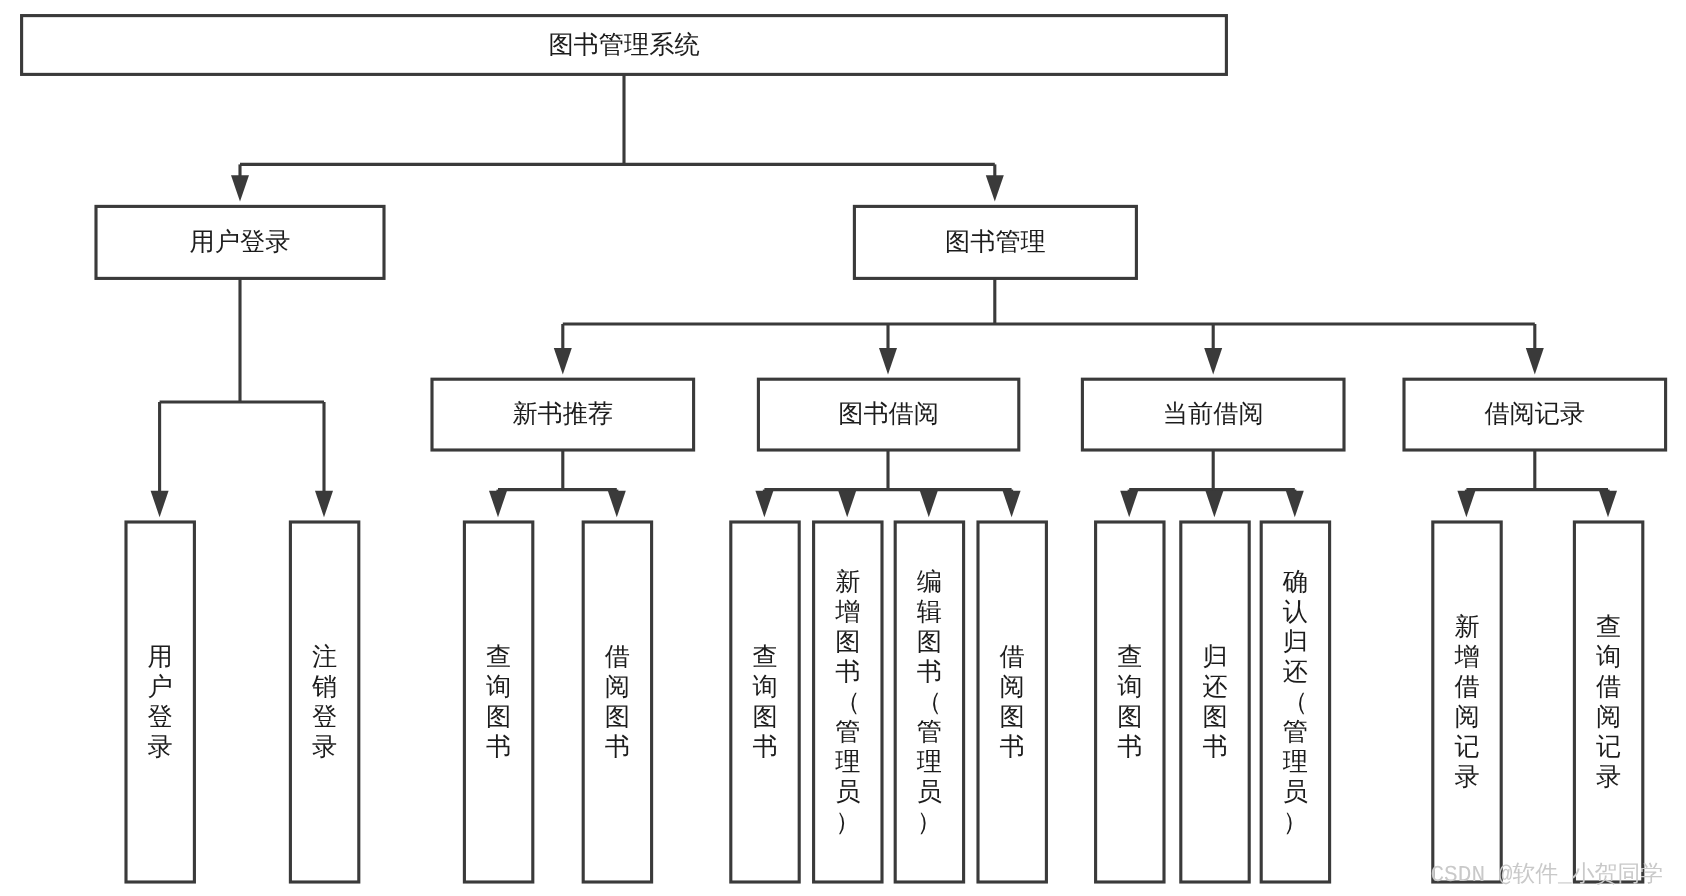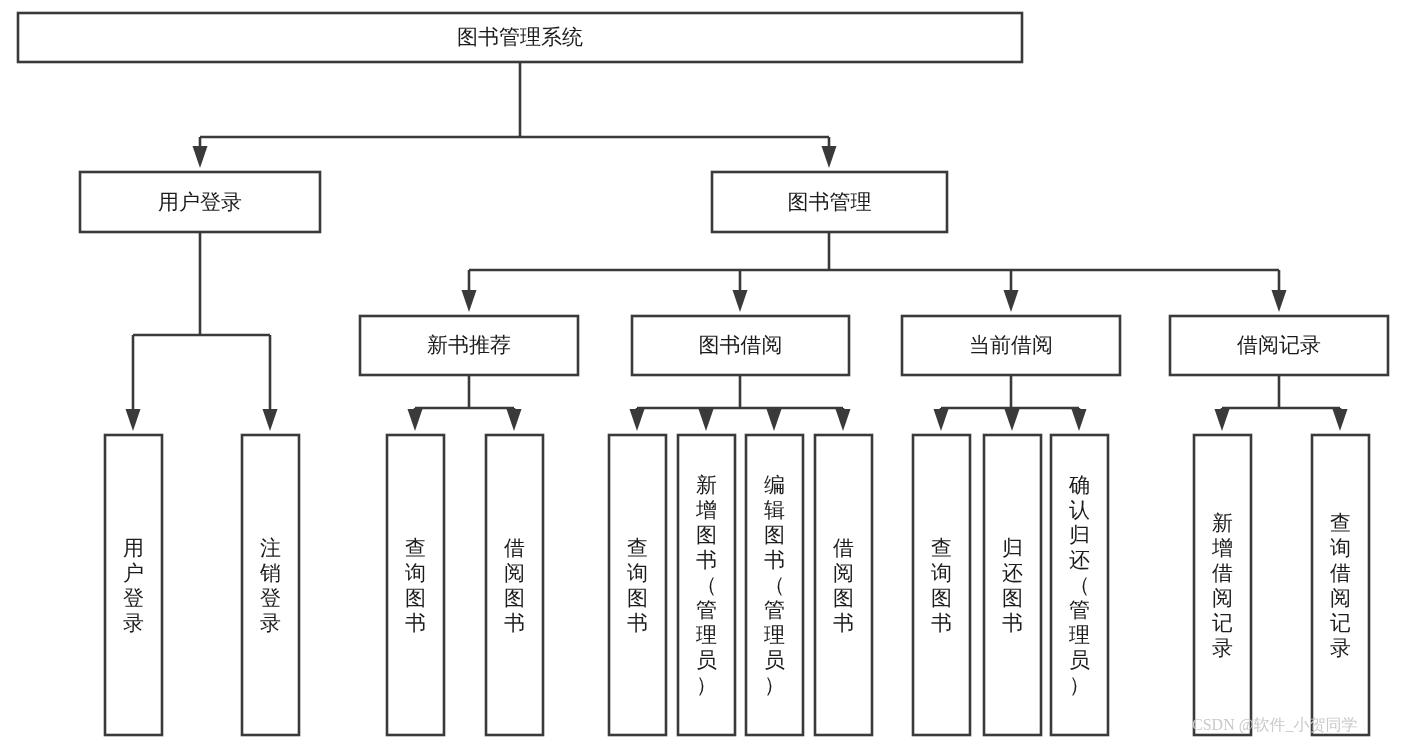--- a/index.html
+++ b/index.html
@@ -49,22 +49,22 @@
     dominant-baseline: middle;
   }
   .node-label-vertical {
     font-family: "Liberation Sans", "DejaVu Sans", sans-serif;
     fill: #1c1c1c;
     font-size: 21px;
     text-anchor: middle;
   }
   .watermark {
     position: absolute;
-    font-family: Liberation Serif, serif;
-    font-size: 16px;
+    font-family: Liberation Mono, monospace;
+    font-size: 19px;
     color: #c9c9c9;
     white-space: nowrap;
     pointer-events: none;
     user-select: none;
   }
 </style>
 </head>
 <body>
 
 <div id="diagram-root">

